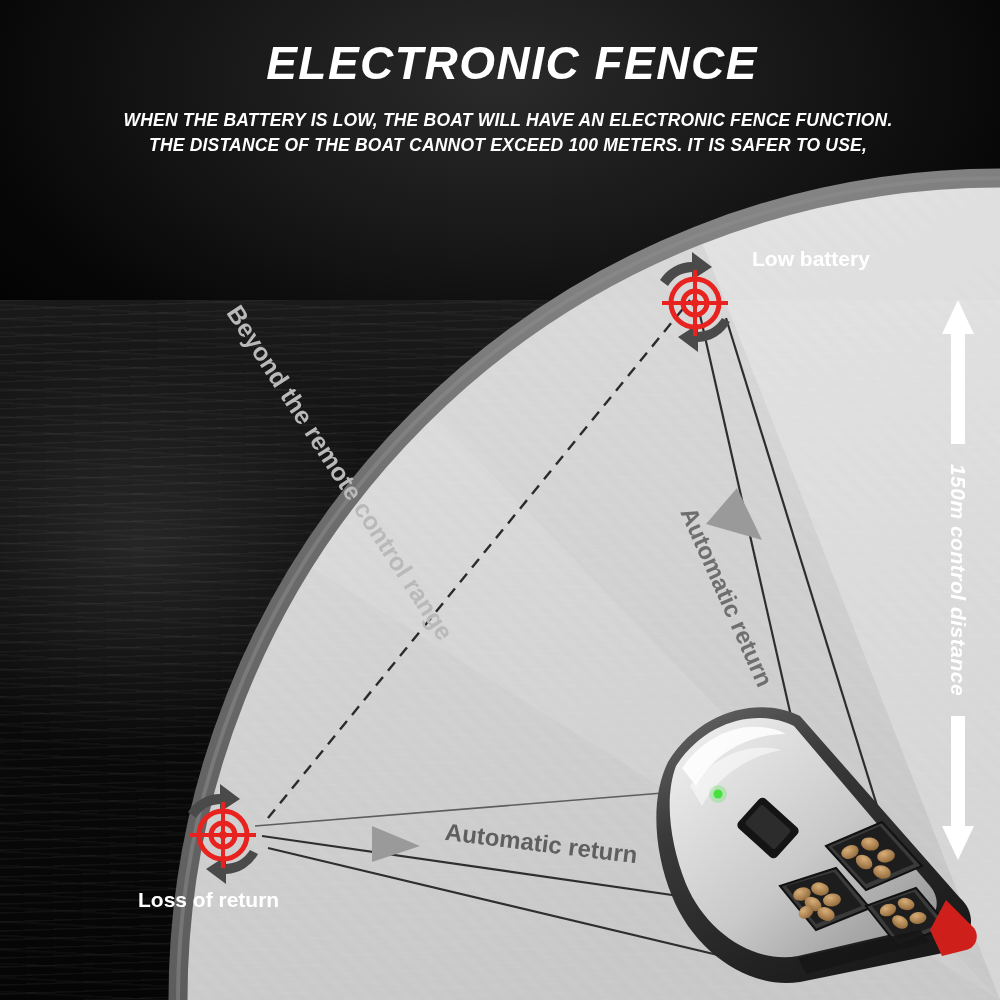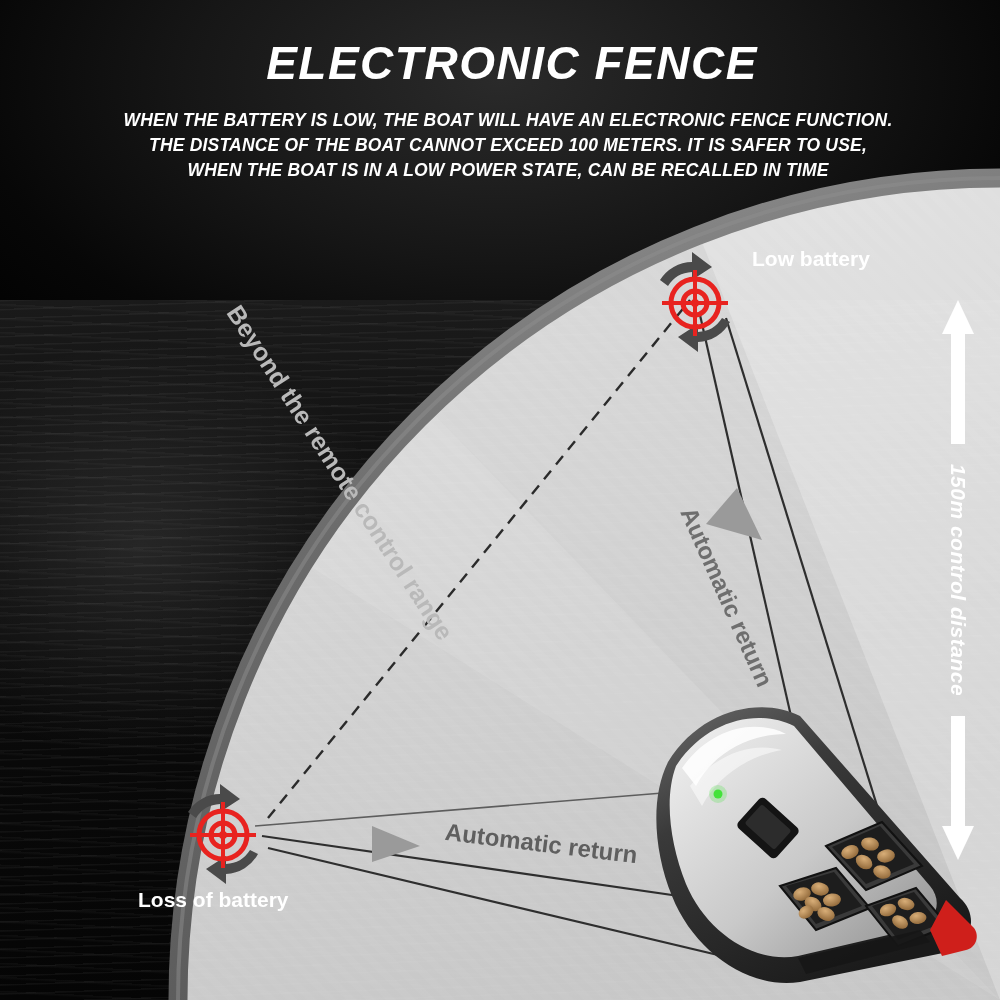--- a/index.html
+++ b/index.html
@@ -219,21 +219,20 @@
         <polygon points="420,846 372,826 372,862" fill="#9a9a9a"></polygon>
       </g>
     </svg>
   </div>
 
   <div class="header">
     <div class="title">ELECTRONIC FENCE</div>
     <div class="subtitle">
       <div>WHEN THE BATTERY IS LOW, THE BOAT WILL HAVE AN ELECTRONIC FENCE FUNCTION.</div>
       <div>THE DISTANCE OF THE BOAT CANNOT EXCEED 100 METERS. IT IS SAFER TO USE,</div>
-      <div>WHEN THE BOAT IS IN A LOW POWER STATE, CAN BE RECALLED IN TIME</div>
     </div>
   </div>
 
   <div class="axis">
     <svg width="56" height="560" viewBox="0 0 56 560" style="position:absolute;left:0;top:0;">
       <g>
         <polygon points="28,0 44,34 12,34" fill="#ffffff"></polygon>
         <rect x="21" y="34" width="14" height="110" fill="#ffffff"></rect>
       </g>
       <g>
@@ -263,21 +262,21 @@
     <svg width="110" height="110" viewBox="0 0 110 110">
       <path d="M 20 32 A 38 38 0 0 1 52 14 L 52 4 L 72 19 L 52 32 L 52 24 A 30 30 0 0 0 28 38 Z" fill="#4a4a4a"></path>
       <path d="M 90 74 A 38 38 0 0 1 58 94 L 58 104 L 38 89 L 58 76 L 58 84 A 30 30 0 0 0 82 70 Z" fill="#4a4a4a"></path>
       <circle cx="55" cy="55" r="24" fill="none" stroke="#e8231f" stroke-width="5"></circle>
       <circle cx="55" cy="55" r="12" fill="none" stroke="#e8231f" stroke-width="5"></circle>
       <circle cx="55" cy="55" r="4" fill="#e8231f"></circle>
       <line x1="55" y1="22" x2="55" y2="88" stroke="#e8231f" stroke-width="4"></line>
       <line x1="22" y1="55" x2="88" y2="55" stroke="#e8231f" stroke-width="4"></line>
     </svg>
   </div>
-  <div class="lbl lbl-loss-signal">Loss of battery</div>
+  <div class="lbl lbl-loss-signal">Loss of return</div>
 
   <div class="lbl lbl-beyond">Beyond the remote control range</div>
   <div class="lbl lbl-auto-return-v">Automatic return</div>
   <div class="lbl lbl-auto-return-h">Automatic return</div>
 
   <div class="boat">
     <svg width="370" height="300" viewBox="0 0 370 300">
       <defs>
         <linearGradient id="hullGrad" x1="0" y1="0" x2="0.6" y2="1">
           <stop offset="0%" stop-color="#6a6a6a"></stop>

